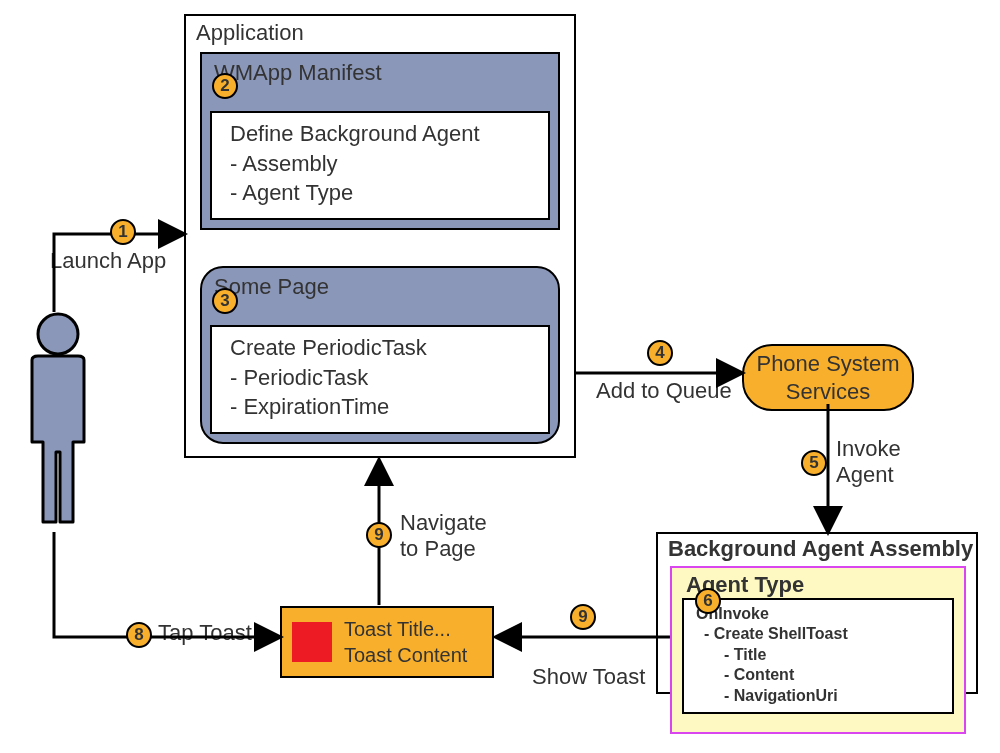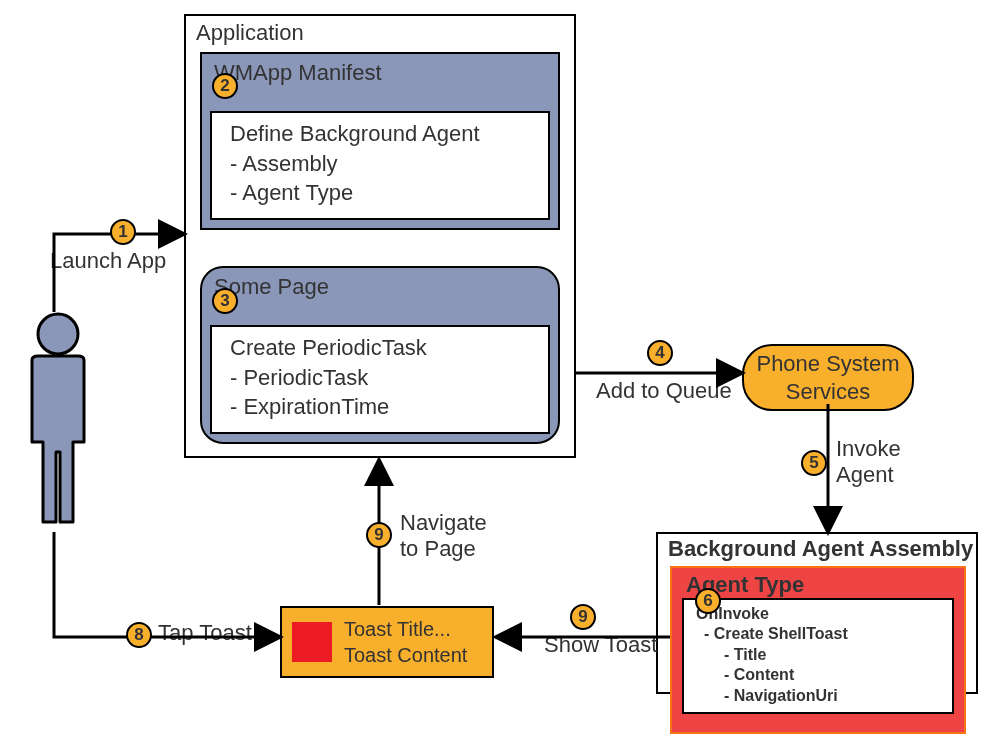--- a/index.html
+++ b/index.html
@@ -58,22 +58,22 @@
     background: #f8af2c;
     border: 2px solid #000;
     font-size: 17px;
     font-weight: 600;
     text-align: center;
     line-height: 22px;
     z-index: 10;
   }
   .yellowbox {
     position: absolute;
-    background: #ef4444;
-    border: 2px solid #f97316;
+    background: #fef9c3;
+    border: 2px solid #d946ef;
     padding: 4px 10px 10px 10px;
   }
   .toast-box {
     position: absolute;
     background: #f8af2c;
     border: 2px solid #000;
     display: flex;
     align-items: center;
     padding: 8px 10px;
   }
@@ -208,20 +208,20 @@
 <div class="badge" style="left:647px; top:340px;">4</div>
 <div class="label" style="left:596px; top:378px;">Add to Queue</div>
 
 <div class="badge" style="left:801px; top:450px;">5</div>
 <div class="label" style="left:836px; top:436px; white-space:pre-line;">Invoke
 Agent</div>
 
 <div class="badge" style="left:695px; top:588px;">6</div>
 
 <div class="badge" style="left:570px; top:604px;">9</div>
-<div class="label" style="left:532px; top:632px;margin-left:12px;">Show Toast</div>
+<div class="label" style="left:532px; top:664px;">Show Toast</div>
 
 <div class="badge" style="left:126px; top:622px;">8</div>
 <div class="label" style="left:158px; top:620px;">Tap Toast</div>
 
 <div class="badge" style="left:366px; top:522px;">9</div>
 <div class="label" style="left:400px; top:510px; white-space:pre-line;">Navigate
 to Page</div>
 
 </body></html>

